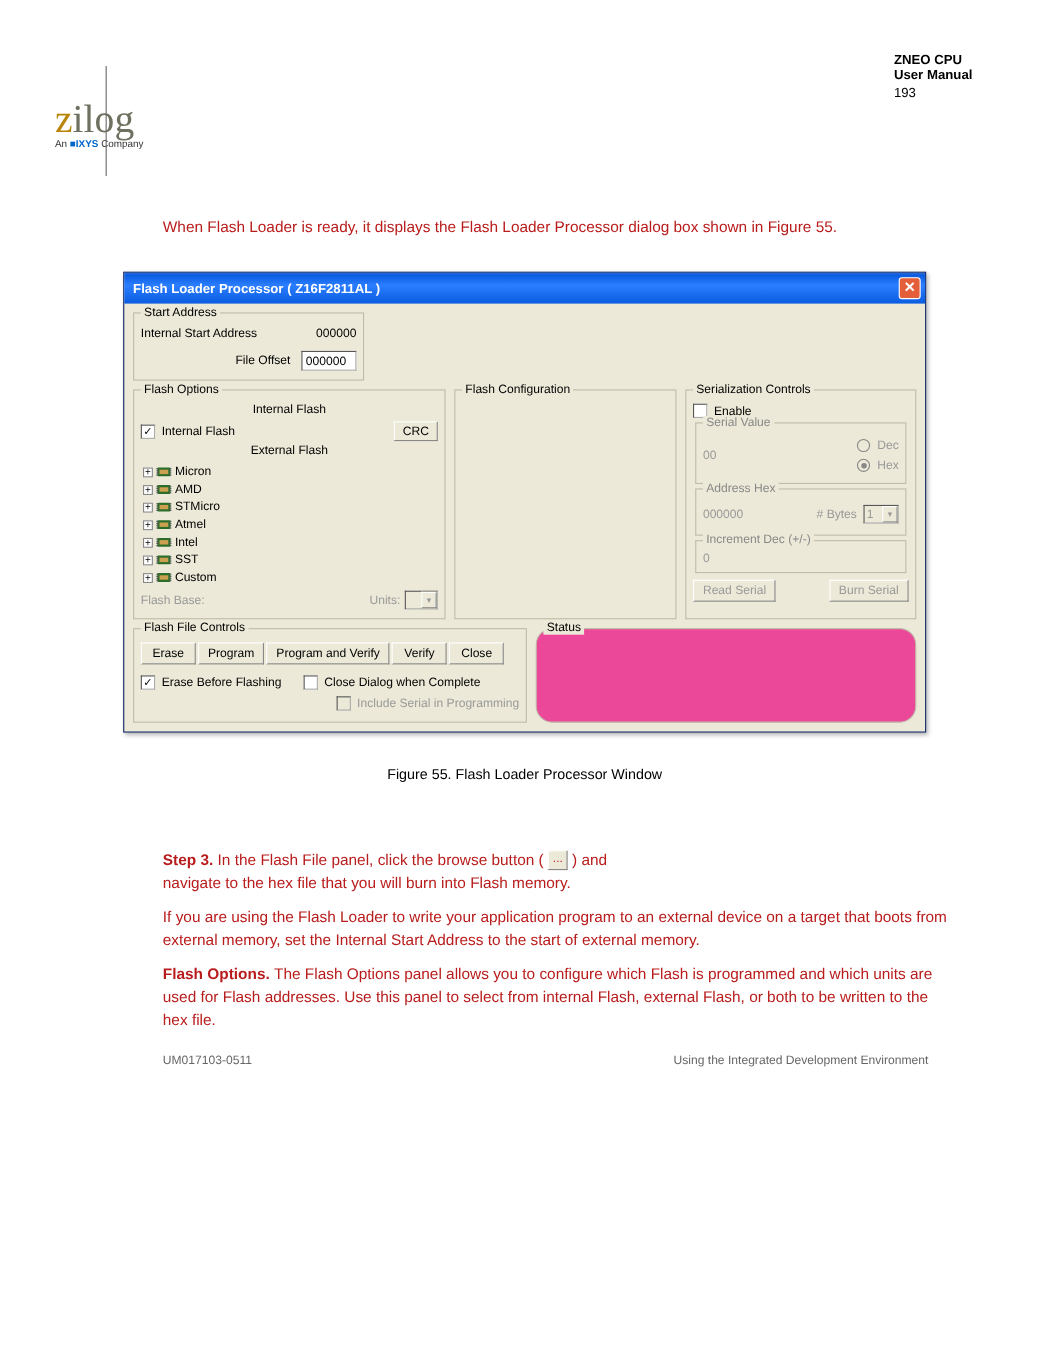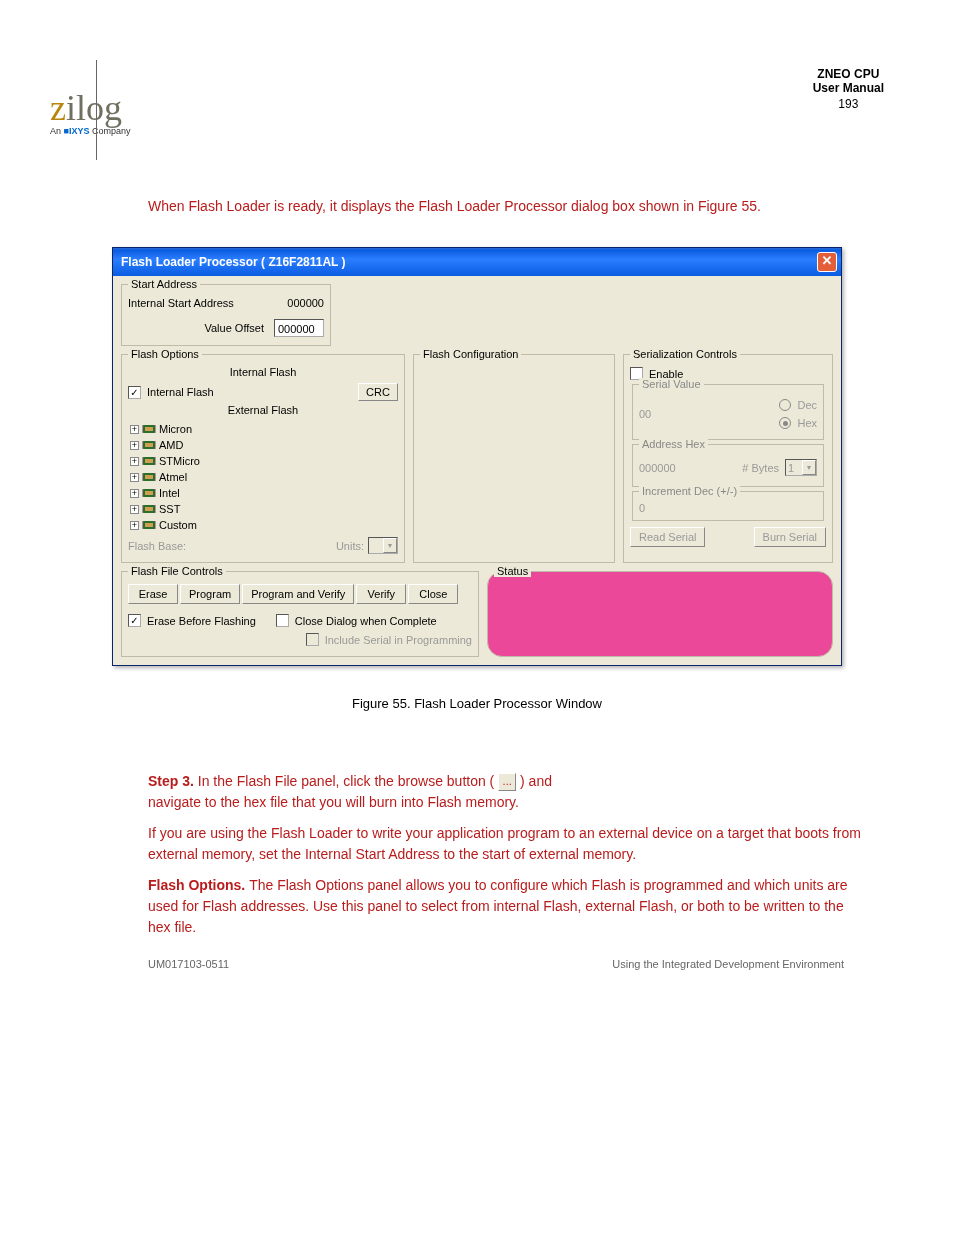--- a/index.html
+++ b/index.html
@@ -10,22 +10,22 @@
     color: #000;
     background: #fff;
     width: 954px;
   }
   .page {
     padding: 60px 40px 40px 40px;
     position: relative;
   }
   .page-header-right {
     position: absolute;
-    top: 67px; right: 70px;
-    text-align: center;
+    top: 47px; right: 70px;
+    text-align: left;
     font-size: 12px;
   }
   .page-header-right .code { font-weight: bold; }
   .page-header-right .title { font-weight: bold; }
   .vline {
     position: absolute;
     left: 96px;
     top: 60px;
     width: 1px;
     height: 100px;
@@ -267,21 +267,21 @@
     <div class="client">
 
       <div class="top-row">
         <div class="groupbox" style="width:210px;">
           <div class="grouplabel">Start Address</div>
           <div class="row" style="justify-content:space-between;">
             <span>Internal Start Address</span>
             <span>000000</span>
           </div>
           <div class="row" style="justify-content:flex-end;gap:10px;margin-top:10px;">
-            <span>Value Offset</span>
+            <span>File Offset</span>
             <div class="field" style="width:50px;">000000</div>
           </div>
         </div>
       </div>
 
       <div class="mid-row">
 
         <div class="groupbox" style="width:284px;display:flex;flex-direction:column;">
           <div class="grouplabel">Flash Options</div>
           <div class="tree-header">Internal Flash</div>

